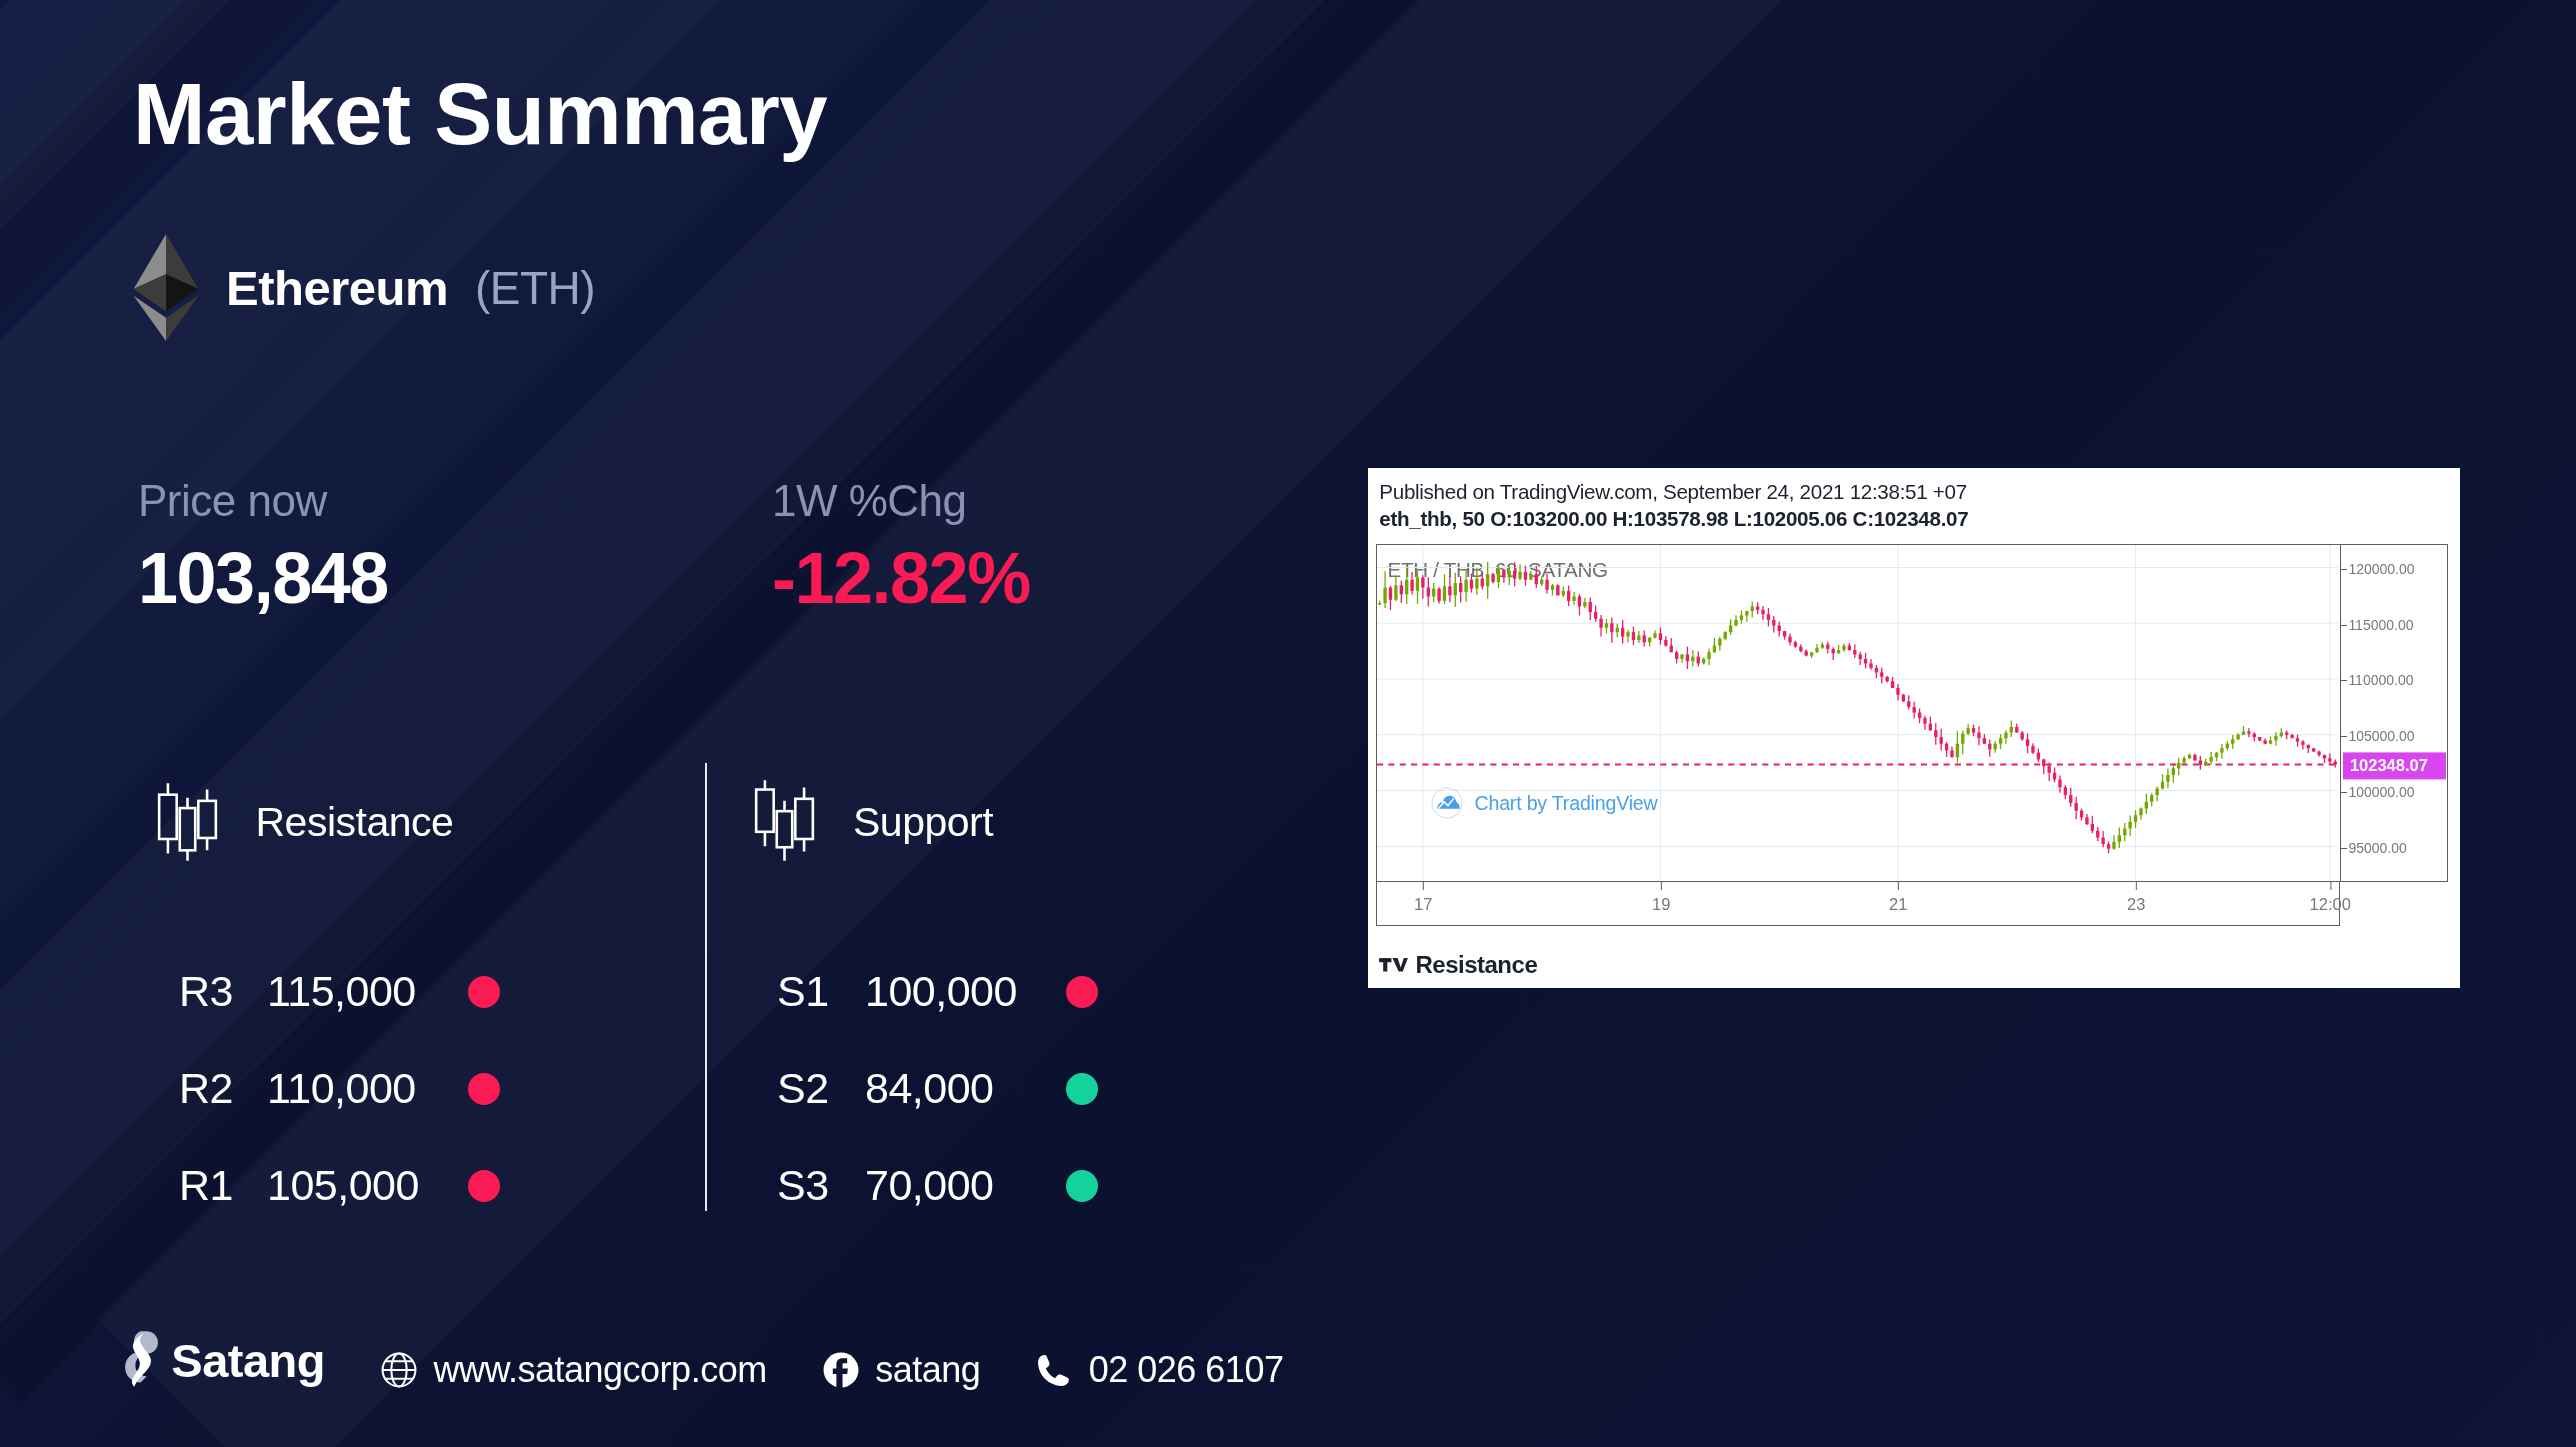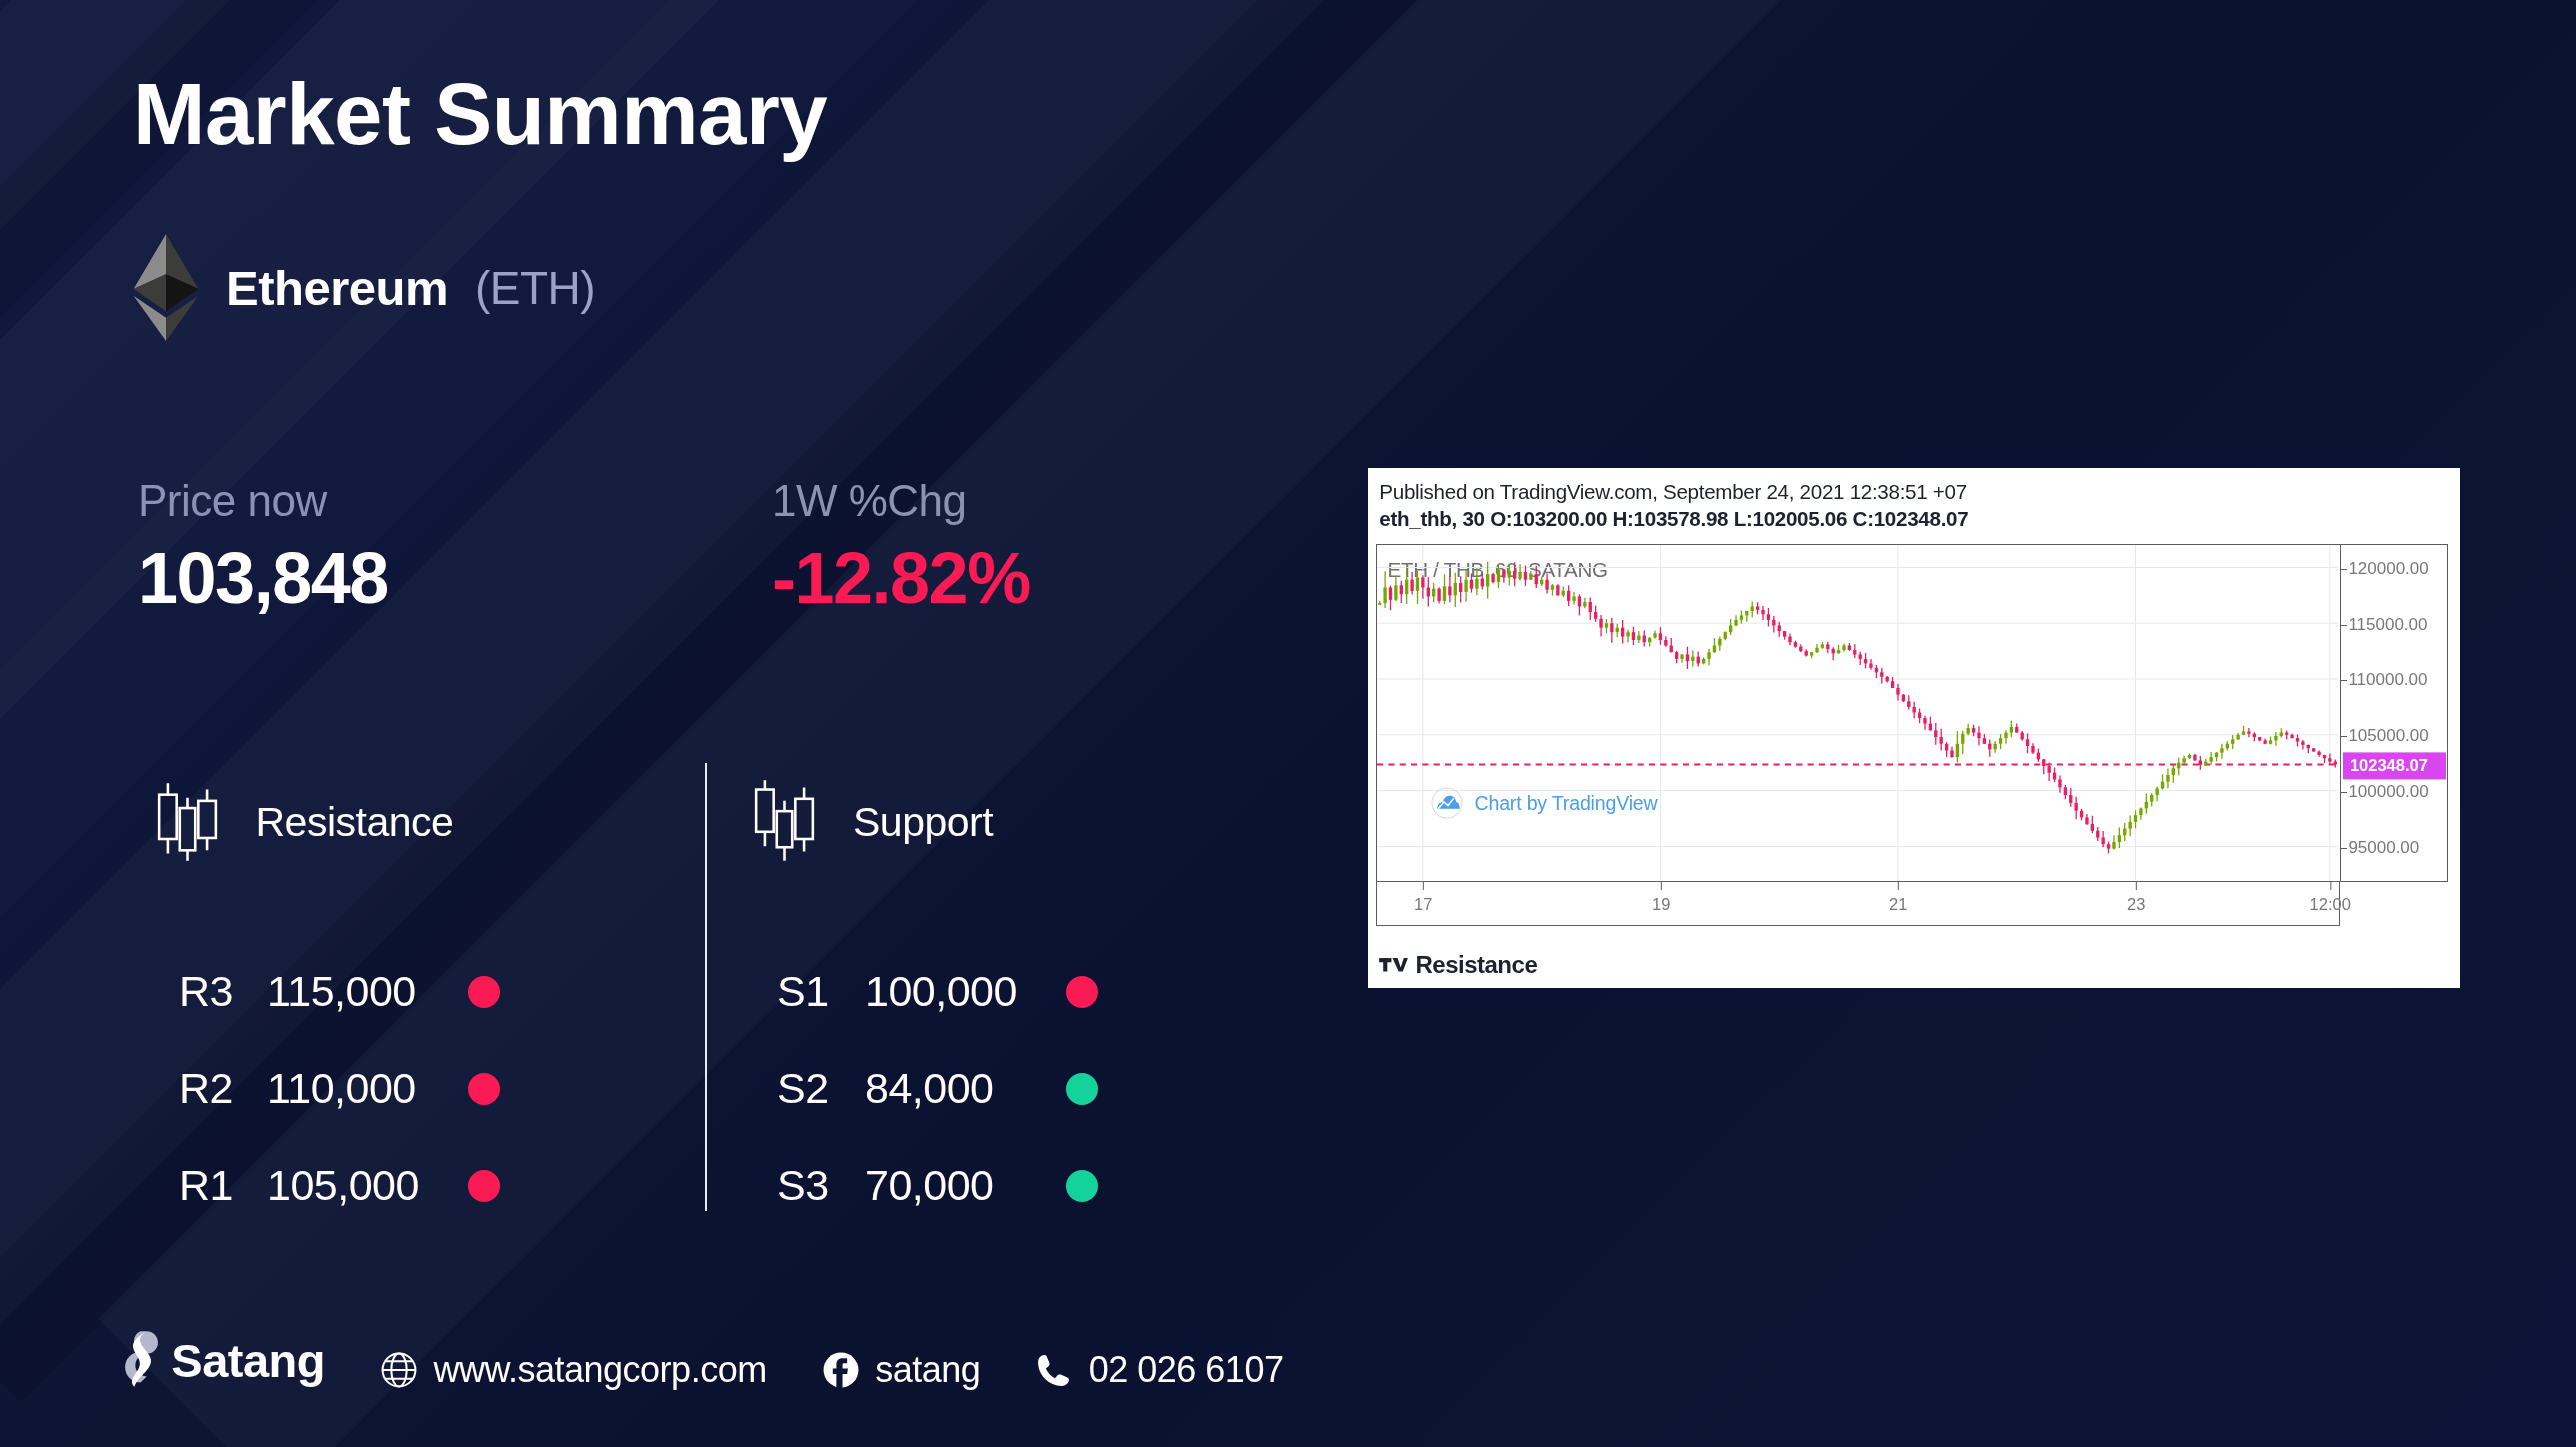--- a/index.html
+++ b/index.html
@@ -97,21 +97,21 @@
   #plot{
     position:absolute; left:0; top:0; width:964px; height:338px;
     border:1.5px solid #5c5c5c; border-right:none; background:#fff;
   }
   #paxis{
     position:absolute; left:964px; top:0; width:108px; height:338px;
     border-top:1.5px solid #5c5c5c; border-bottom:1.5px solid #5c5c5c;
     border-left:1.5px solid #5c5c5c; border-right:1.5px solid #5c5c5c;
     background:#fff;
   }
-  .p-tick{ position:absolute; left:7.2px; font-size:17px; color:#787878; transform:translateY(-50%); white-space:nowrap;}
+  .p-tick{ position:absolute; left:7.2px; font-size:14px; color:#787878; transform:translateY(-50%); white-space:nowrap;}
   .p-tick .dash{ position:absolute; left:-7.2px; top:50%; width:6.2px; height:1px; background:#5c5c5c; }
   #price-badge{
     position:absolute; left:1.5px; right:1.5px; background:#e91e63; color:#fff;
     font-size:16.5px; font-weight:700; padding:4.1px 0 4.1px 7.2px; transform:translateY(-50%);
     white-space:nowrap;
   }
   #taxis{
     position:absolute; left:0; top:338px; width:964px; height:44px;
     border-left:1.5px solid #5c5c5c; border-right:1.5px solid #5c5c5c;
     border-bottom:1.5px solid #5c5c5c; background:#fff;
@@ -285,21 +285,21 @@
       <svg class="f-ico" viewBox="0 0 74 74">
         <path d="M18 8 c-6 0 -12 6 -12 14 0 26 22 46 46 46 8 0 14 -6 14 -12 0 -3 -2 -4 -4 -5 l-12 -5 c-3 -1 -5 0 -7 2 l-4 5 c-8 -4 -14 -11 -18 -19 l5 -4 c2 -2 3 -4 2 -7 l-5 -12 c-1 -2 -2 -3 -5 -3 Z" fill="#ffffff"></path>
       </svg>
       <div class="f-txt">02 026 6107</div>
     </div>
   </div>
 
   <div id="chart-card">
     <div class="tv-head">
       <div class="l1">Published on TradingView.com, September 24, 2021 12:38:51 +07</div>
-      <div class="l2">eth_thb, 30 O:103200.00 H:103578.98 L:102005.06 C:102348.07</div>
+      <div class="l2">eth_thb, 50 O:103200.00 H:103578.98 L:102005.06 C:102348.07</div>
     </div>
 
     <div id="plot-wrap">
       <div id="plot">
         <div id="sym-label">ETH / THB, 60, SATANG</div>
         <svg id="grid-svg" width="961" height="335" style="position:absolute;left:0;top:0;" viewBox="0 0 1866 650">
             <line x1="0" x2="1866" y1="43.33333333333337" y2="43.33333333333337" stroke="#dfeaf2" stroke-width="2"></line>
             <line x1="0" x2="1866" y1="151.66666666666663" y2="151.66666666666663" stroke="#dfeaf2" stroke-width="2"></line>
             <line x1="0" x2="1866" y1="260" y2="260" stroke="#dfeaf2" stroke-width="2"></line>
             <line x1="0" x2="1866" y1="368.3333333333333" y2="368.3333333333333" stroke="#dfeaf2" stroke-width="2"></line>

